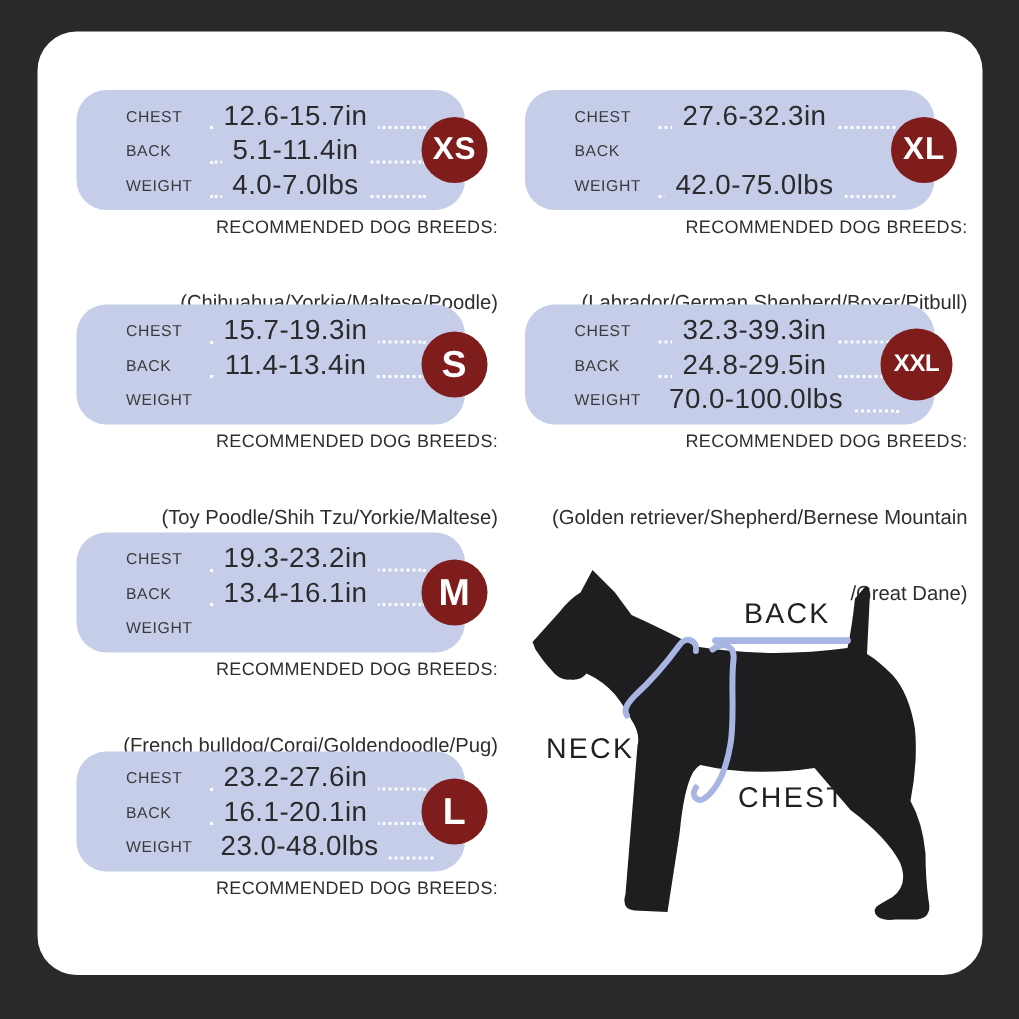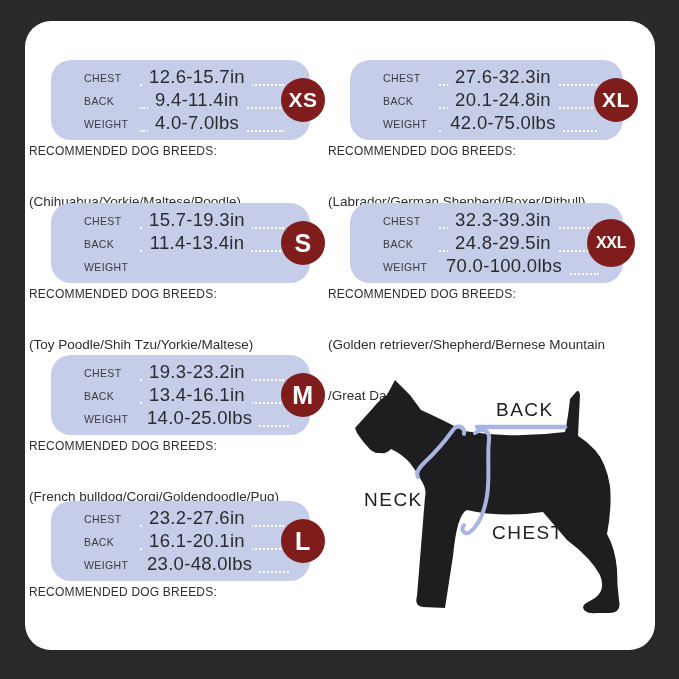--- a/index.html
+++ b/index.html
@@ -39,21 +39,21 @@
   .badge {
     position:absolute; right:-15px; top:50%; transform:translateY(-50%);
     width:44px; height:44px; border-radius:50%;
     background:#7f1d1d; color:#ffffff; font-weight:bold; font-size:21px;
     display:flex; align-items:center; justify-content:center; letter-spacing:0.5px;
   }
   .badge.single { font-size:25px; }
   .badge.xxl { width:48px; height:48px; font-size:16px; letter-spacing:-0.3px; right:-12px; }
   .caption {
     position:absolute; left:-22px; right:-22px; top:84px;
-    text-align:left; color:#2e2e30;
+    text-align:right; color:#2e2e30;
   }
   .cap-head { font-size:12px; line-height:14px; letter-spacing:0.2px; }
   .cap-line { font-size:13.5px; line-height:15px;margin-top:36px; }
   .figure { position:absolute; left:343px; top:366px; width:290px; height:252px; }
   .figure svg { position:absolute; left:0; top:0; }
   .fig-label {
     position:absolute; font-size:19px; letter-spacing:1.5px;
     color:#212124; white-space:nowrap;
   }
   .fig-label.back  { left:153px; top:33px; }
@@ -69,21 +69,21 @@
     <div class="panel">
       <div class="row">
         <span class="lbl">CHEST</span>
         <span class="line">
             <span class="val">12.6-15.7in</span>
           </span>
       </div>
       <div class="row">
         <span class="lbl">BACK</span>
         <span class="line">
-            <span class="val">9.4-11.4in</span>
+            <span class="val">5.1-11.4in</span>
           </span>
       </div>
       <div class="row">
         <span class="lbl">WEIGHT</span>
         <span class="line">
             <span class="val">4.0-7.0lbs</span>
           </span>
       </div>
       <div class="badge">XS</div>
     </div>
@@ -129,23 +129,20 @@
           </span>
       </div>
       <div class="row">
         <span class="lbl">BACK</span>
         <span class="line">
             <span class="val">13.4-16.1in</span>
           </span>
       </div>
       <div class="row">
         <span class="lbl">WEIGHT</span>
-        <span class="line">
-            <span class="val">14.0-25.0lbs</span>
-          </span>
       </div>
       <div class="badge single">M</div>
     </div>
     <div class="caption">
       <div class="cap-head">RECOMMENDED DOG BREEDS:</div>
       <div class="cap-line">(French bulldog/Corgi/Goldendoodle/Pug)</div>
       <div class="cap-line"></div>
     </div>
   </div>
 
@@ -180,23 +177,20 @@
   <div class="size-block" style="left:325px;top:39px;width:273px;">
     <div class="panel">
       <div class="row">
         <span class="lbl">CHEST</span>
         <span class="line">
             <span class="val">27.6-32.3in</span>
           </span>
       </div>
       <div class="row">
         <span class="lbl">BACK</span>
-        <span class="line">
-            <span class="val">20.1-24.8in</span>
-          </span>
       </div>
       <div class="row">
         <span class="lbl">WEIGHT</span>
         <span class="line">
             <span class="val">42.0-75.0lbs</span>
           </span>
       </div>
       <div class="badge">XL</div>
     </div>
     <div class="caption">

